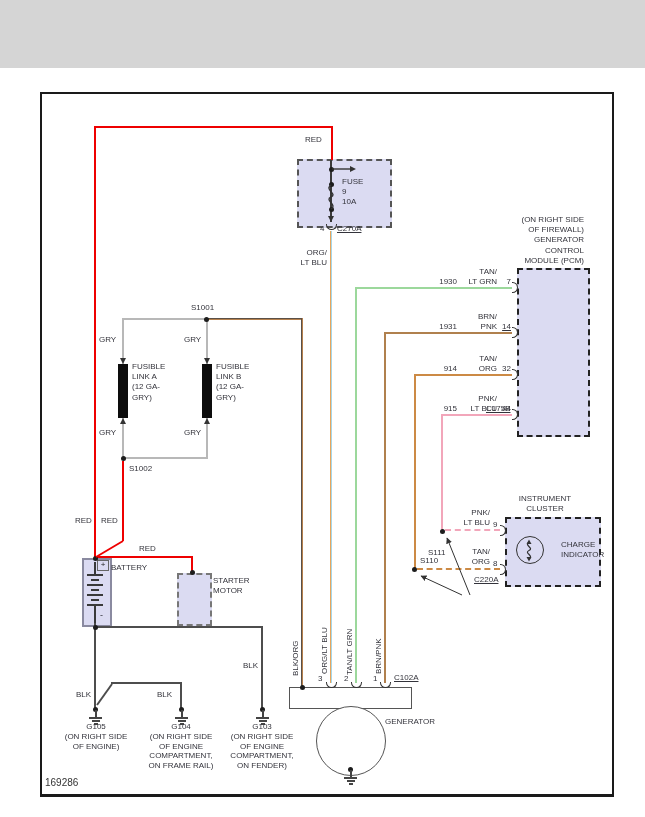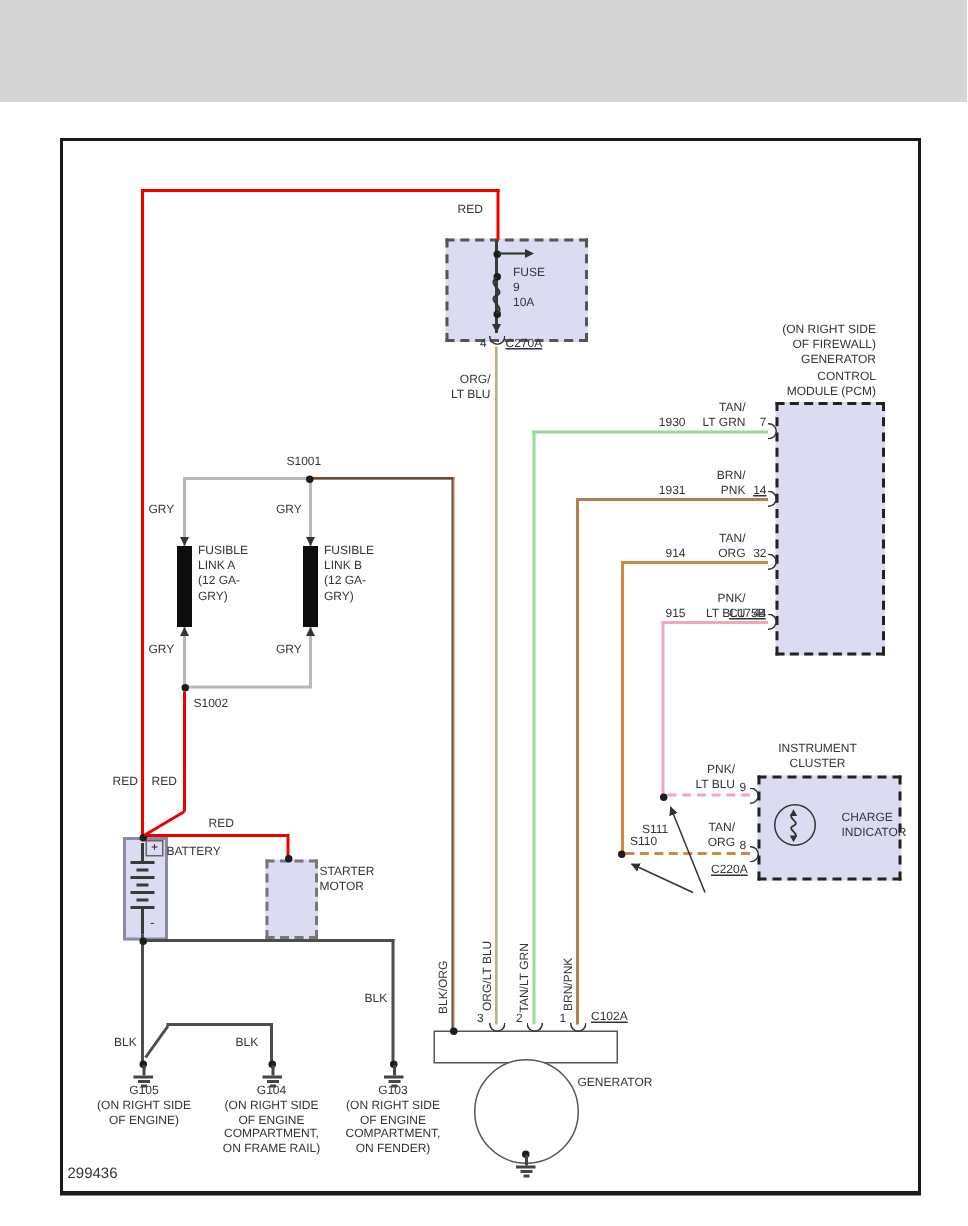--- a/index.html
+++ b/index.html
@@ -56,21 +56,21 @@
   svg.ovl{position:absolute;left:0;top:0;pointer-events:none;}
 </style>
 </head>
 <body>
 
 <div class="page">
 
   <div class="titlebar"></div>
 
   <div class="frame"></div>
-  <div class="fig">299436</div>
+  <div class="fig">169286</div>
 
   <div class="box b-cjb" style="left:297px;top:159px;width:91px;height:65px;"></div>
   <div class="box b-pcm" style="left:517px;top:268px;width:69px;height:165px;"></div>
   <div class="box b-cl" style="left:505px;top:517px;width:92px;height:66px;"></div>
   <div class="box b-st" style="left:177px;top:573px;width:31px;height:49px;"></div>
   <div class="box b-bat" style="left:82px;top:558px;width:26px;height:65px;"></div>
   <div class="gen" style="left:289px;top:687px;width:121px;height:20px;"></div>
   <div class="gen" style="left:316px;top:706px;width:68px;height:68px;border-radius:50%;"></div>
   <div class="gen" style="left:516px;top:536px;width:26px;height:26px;border-radius:50%;border-color:#333;background:transparent;"></div>
 

